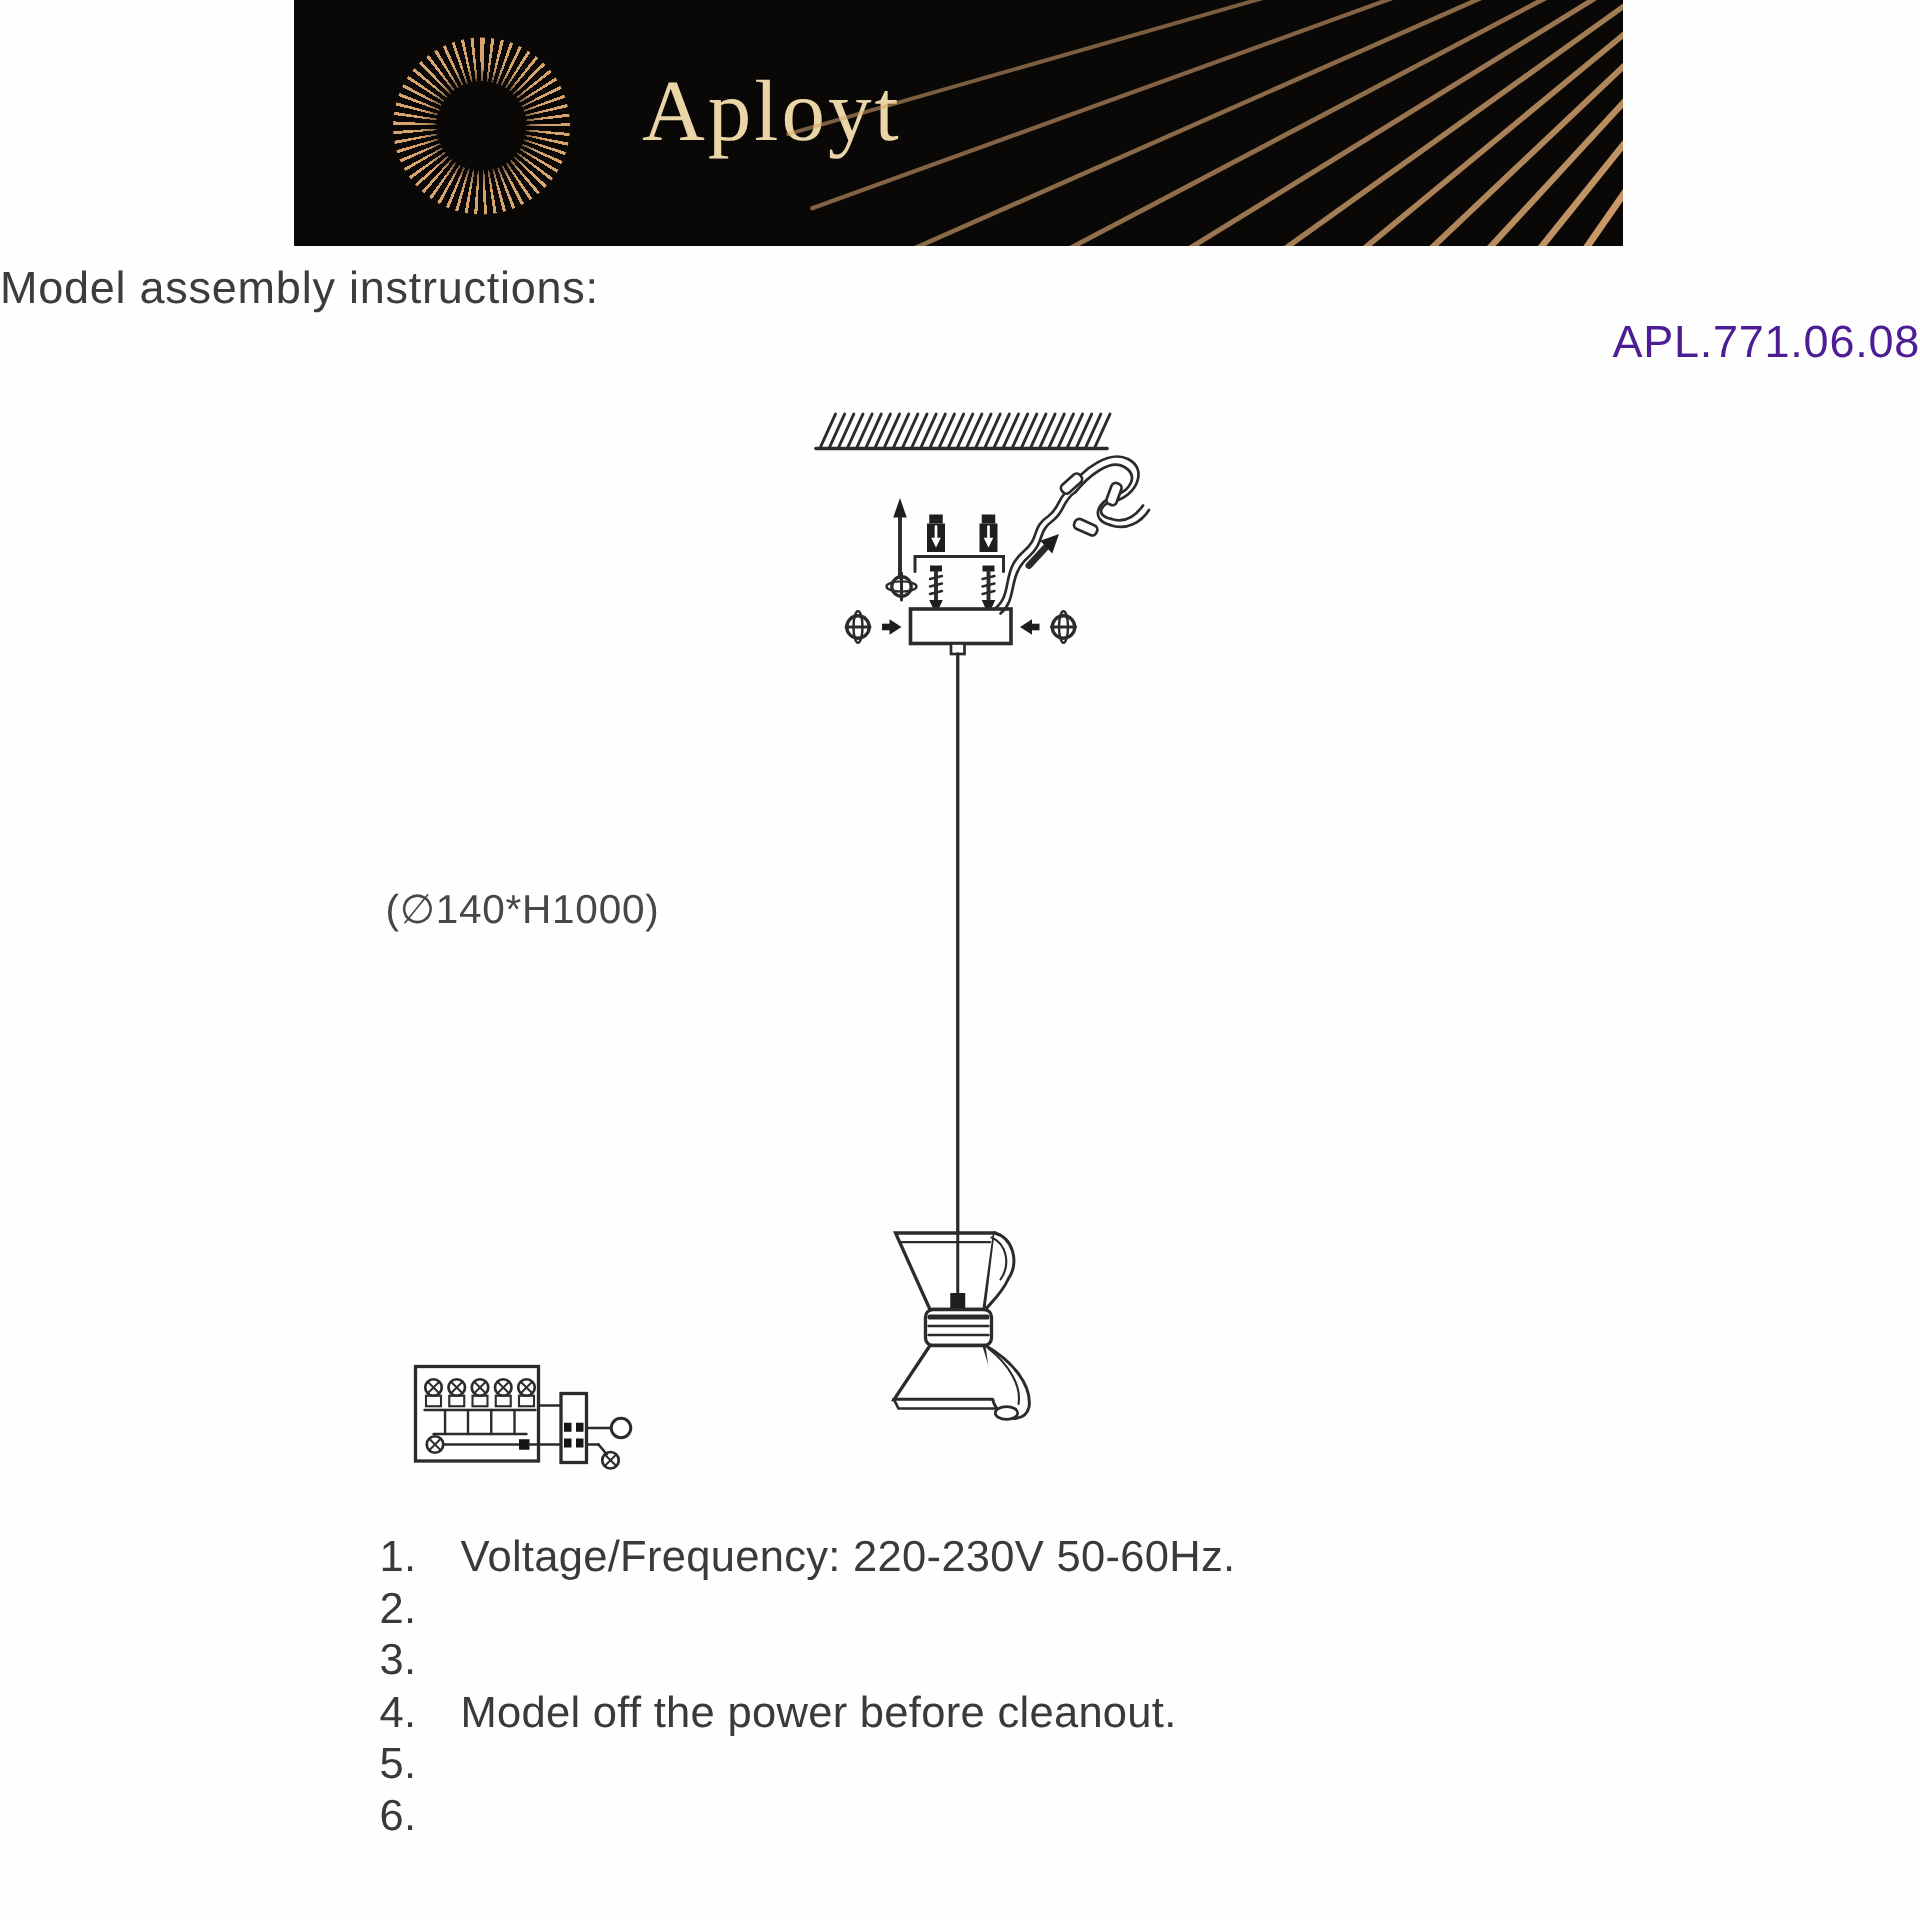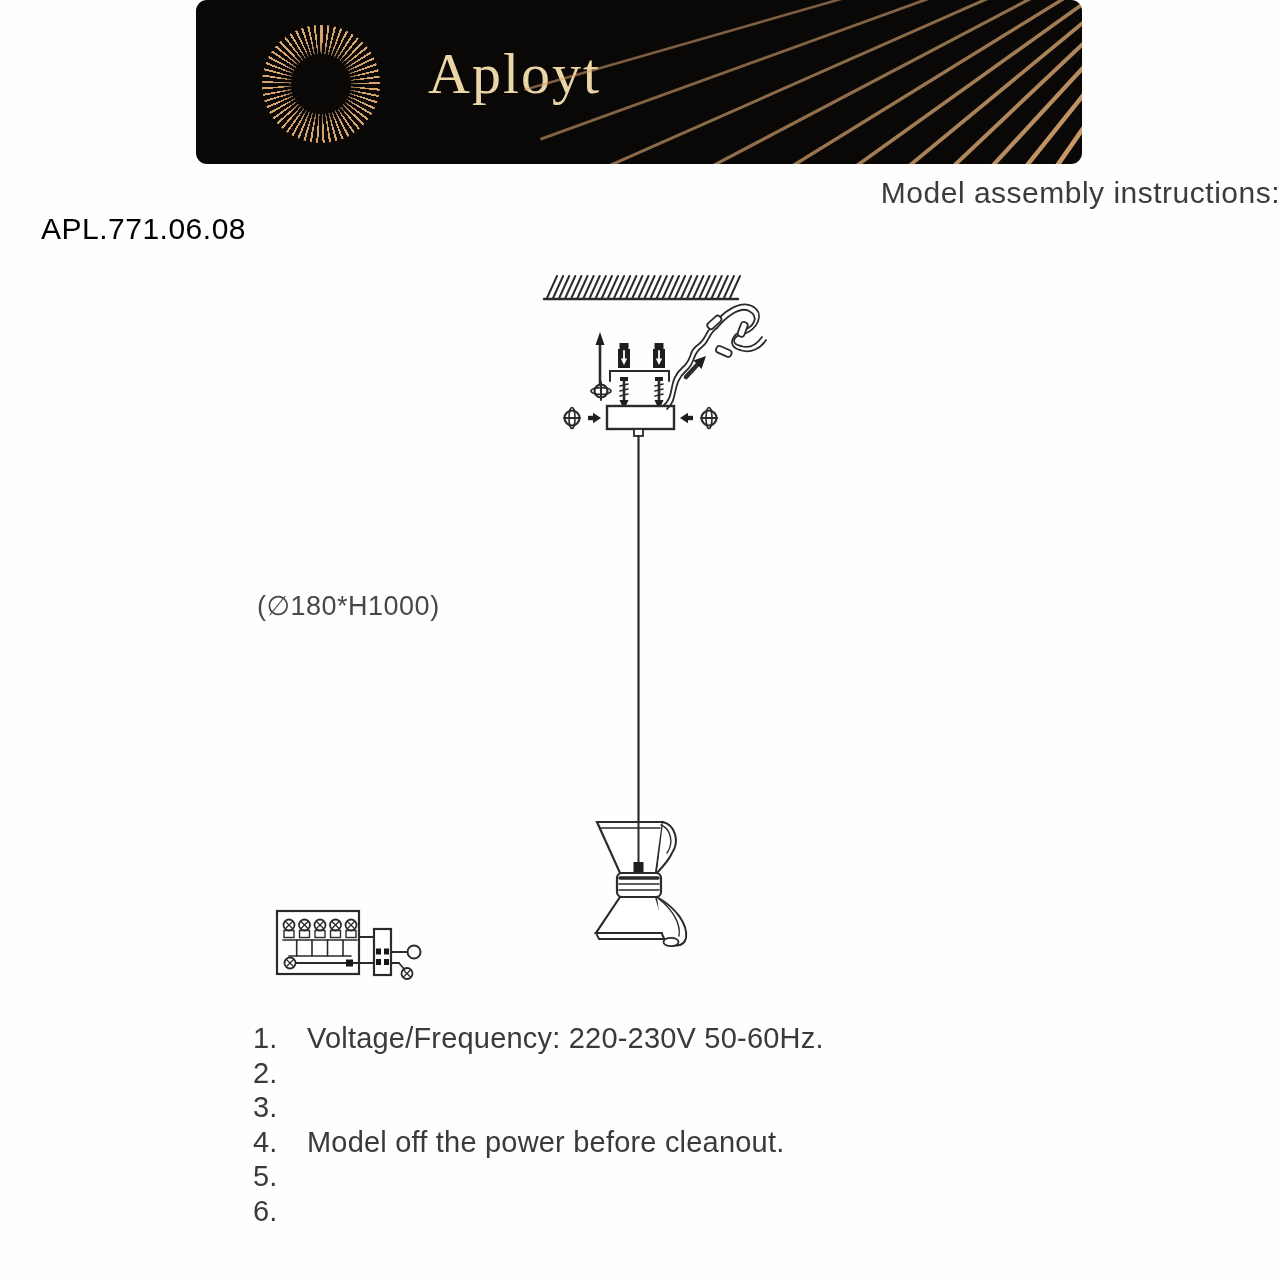--- a/index.html
+++ b/index.html
@@ -1,33 +1,33 @@
 <!DOCTYPE html>
 <html><head>
 <meta charset="utf-8">
 <style>
   html,body{margin:0;padding:0;background:#ffffff;}
   .page{position:relative;width:1280px;height:1280px;background:#fefefe;overflow:hidden;
         font-family:"Liberation Sans", sans-serif;color:#363636;}
 
   
-  .banner{position:absolute;left:196px;top:0;width:886px;height:164px;background:#0a0807;overflow:hidden;border-radius:11px;}
+  .banner{position:absolute;left:196px;top:0;width:886px;height:164px;background:#0a0807;overflow:hidden;}
   .sunburst{position:absolute;left:66px;top:25px;width:118px;height:118px;border-radius:50%;
     background:repeating-conic-gradient(#d8a46e 0deg 2.1deg, rgba(216,164,110,0) 2.1deg 6.3deg);}
   .sunburst::after{content:"";position:absolute;inset:29px;background:#0a0807;border-radius:50%;
     box-shadow:0 0 10px 4px rgba(10,8,7,.65);}
   .brand{position:absolute;left:232px;top:40px;font-family:"Liberation Serif", serif;
     font-size:58px;font-weight:400;color:#e9d5a6;letter-spacing:2px;}
   .rays{position:absolute;left:0;top:0;width:886px;height:164px;}
 
   
-  .title-line1{position:absolute;left:0;right:0;top:176px;text-align:right;
+  .title-line1{position:absolute;left:0;right:0;top:176px;text-align:left;
     font-size:30px;color:#3c3c3c;letter-spacing:.5px;}
-  .title-line2{position:absolute;left:0;right:0;top:212px;text-align:left;
-    font-size:30px;color:#000000;letter-spacing:.5px;margin-left:41px;}
+  .title-line2{position:absolute;left:0;right:0;top:212px;text-align:right;
+    font-size:30px;color:#4c1d95;letter-spacing:.5px;}
 
   
   .dim-label{position:absolute;left:257px;top:590px;font-size:27px;color:#474747;letter-spacing:.5px;}
 
   
   .artwork{position:absolute;left:0;top:0;width:1280px;height:1280px;pointer-events:none;}
 
   
   .instructions{position:absolute;left:253px;top:1021px;width:830px;}
   .instr-row{display:flex;font-size:29px;line-height:34.6px;color:#3a3a3a;letter-spacing:.2px;}
@@ -54,21 +54,21 @@
         <line x1="1060" y1="-120" x2="387.4093955280882" y2="233.8670354470848" stroke="#d8a46e" stroke-width="3.20" stroke-opacity="0.66" stroke-linecap="round"></line>
         <line x1="1060" y1="-120" x2="364.809197686665" y2="187.0989227902656" stroke="#d8a46e" stroke-width="3.00" stroke-opacity="0.63" stroke-linecap="round"></line>
         <line x1="1060" y1="-120" x2="345.4563031272993" y2="138.8963214483628" stroke="#d8a46e" stroke-width="2.80" stroke-opacity="0.59" stroke-linecap="round"></line>
         <line x1="1060" y1="-120" x2="329.44111108687775" y2="89.48439042091974" stroke="#d8a46e" stroke-width="2.60" stroke-opacity="0.55" stroke-linecap="round"></line>
       </svg>
   </div>
 
   <div class="title-line1">Model assembly instructions:</div>
   <div class="title-line2">APL.771.06.08</div>
 
-  <div class="dim-label">(∅180*H1000)</div>
+  <div class="dim-label">(∅140*H1000)</div>
 
   <svg class="artwork" viewBox="0 0 1280 1280">
     <g stroke="#2b2b2b" fill="none" stroke-width="2" stroke-linecap="round">
 
       <g id="hatchGroup">
         <line x1="544" y1="299" x2="738" y2="299" stroke-width="2.4"></line>
       <line x1="547" y1="298" x2="557" y2="276" stroke-width="2"></line>
           <line x1="553.1" y1="298" x2="563.1" y2="276" stroke-width="2"></line>
           <line x1="559.2" y1="298" x2="569.2" y2="276" stroke-width="2"></line>
           <line x1="565.3" y1="298" x2="575.3" y2="276" stroke-width="2"></line>

